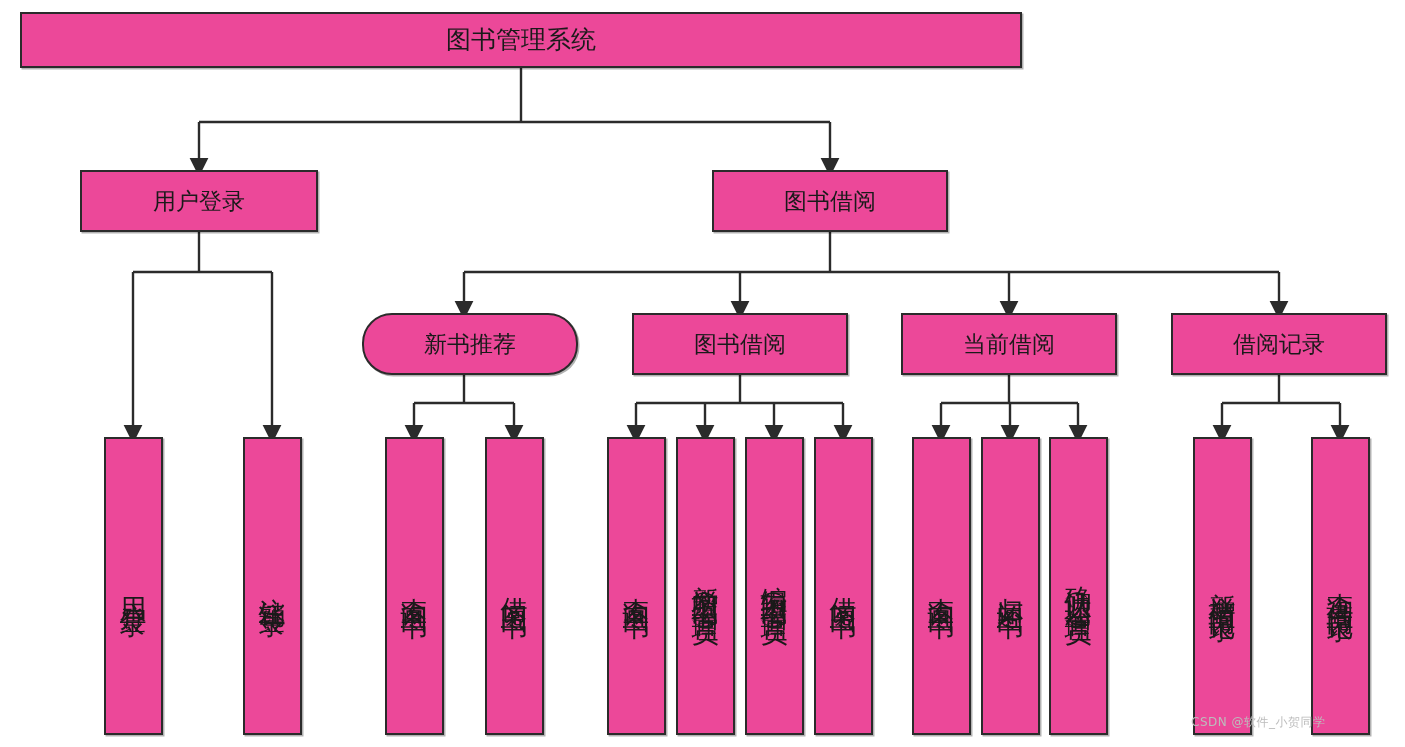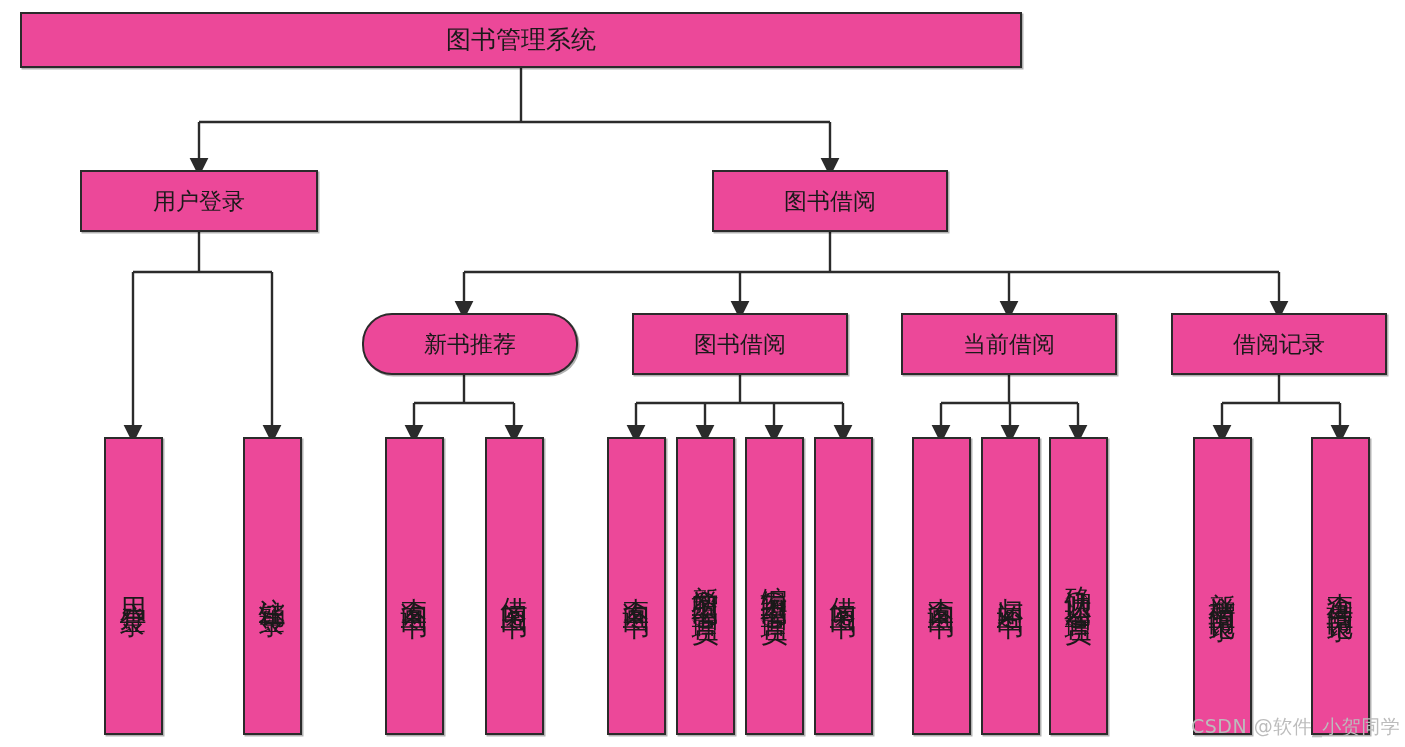--- a/index.html
+++ b/index.html
@@ -61,21 +61,21 @@
     text-orientation: upright;
     font-size: 27px;
     letter-spacing: 5px;
     line-height: 1;
     white-space: nowrap;
     -webkit-text-orientation: upright;
   }
   .watermark {
     position: absolute;
     color: #bcbcbc;
-    font-size: 19px;
+    font-size: 12px;
     letter-spacing: 0.5px;
     white-space: nowrap;
     z-index: 3;
     pointer-events: none;
   }
 </style>
 </head>
 <body>
 
 <div id="canvas">

